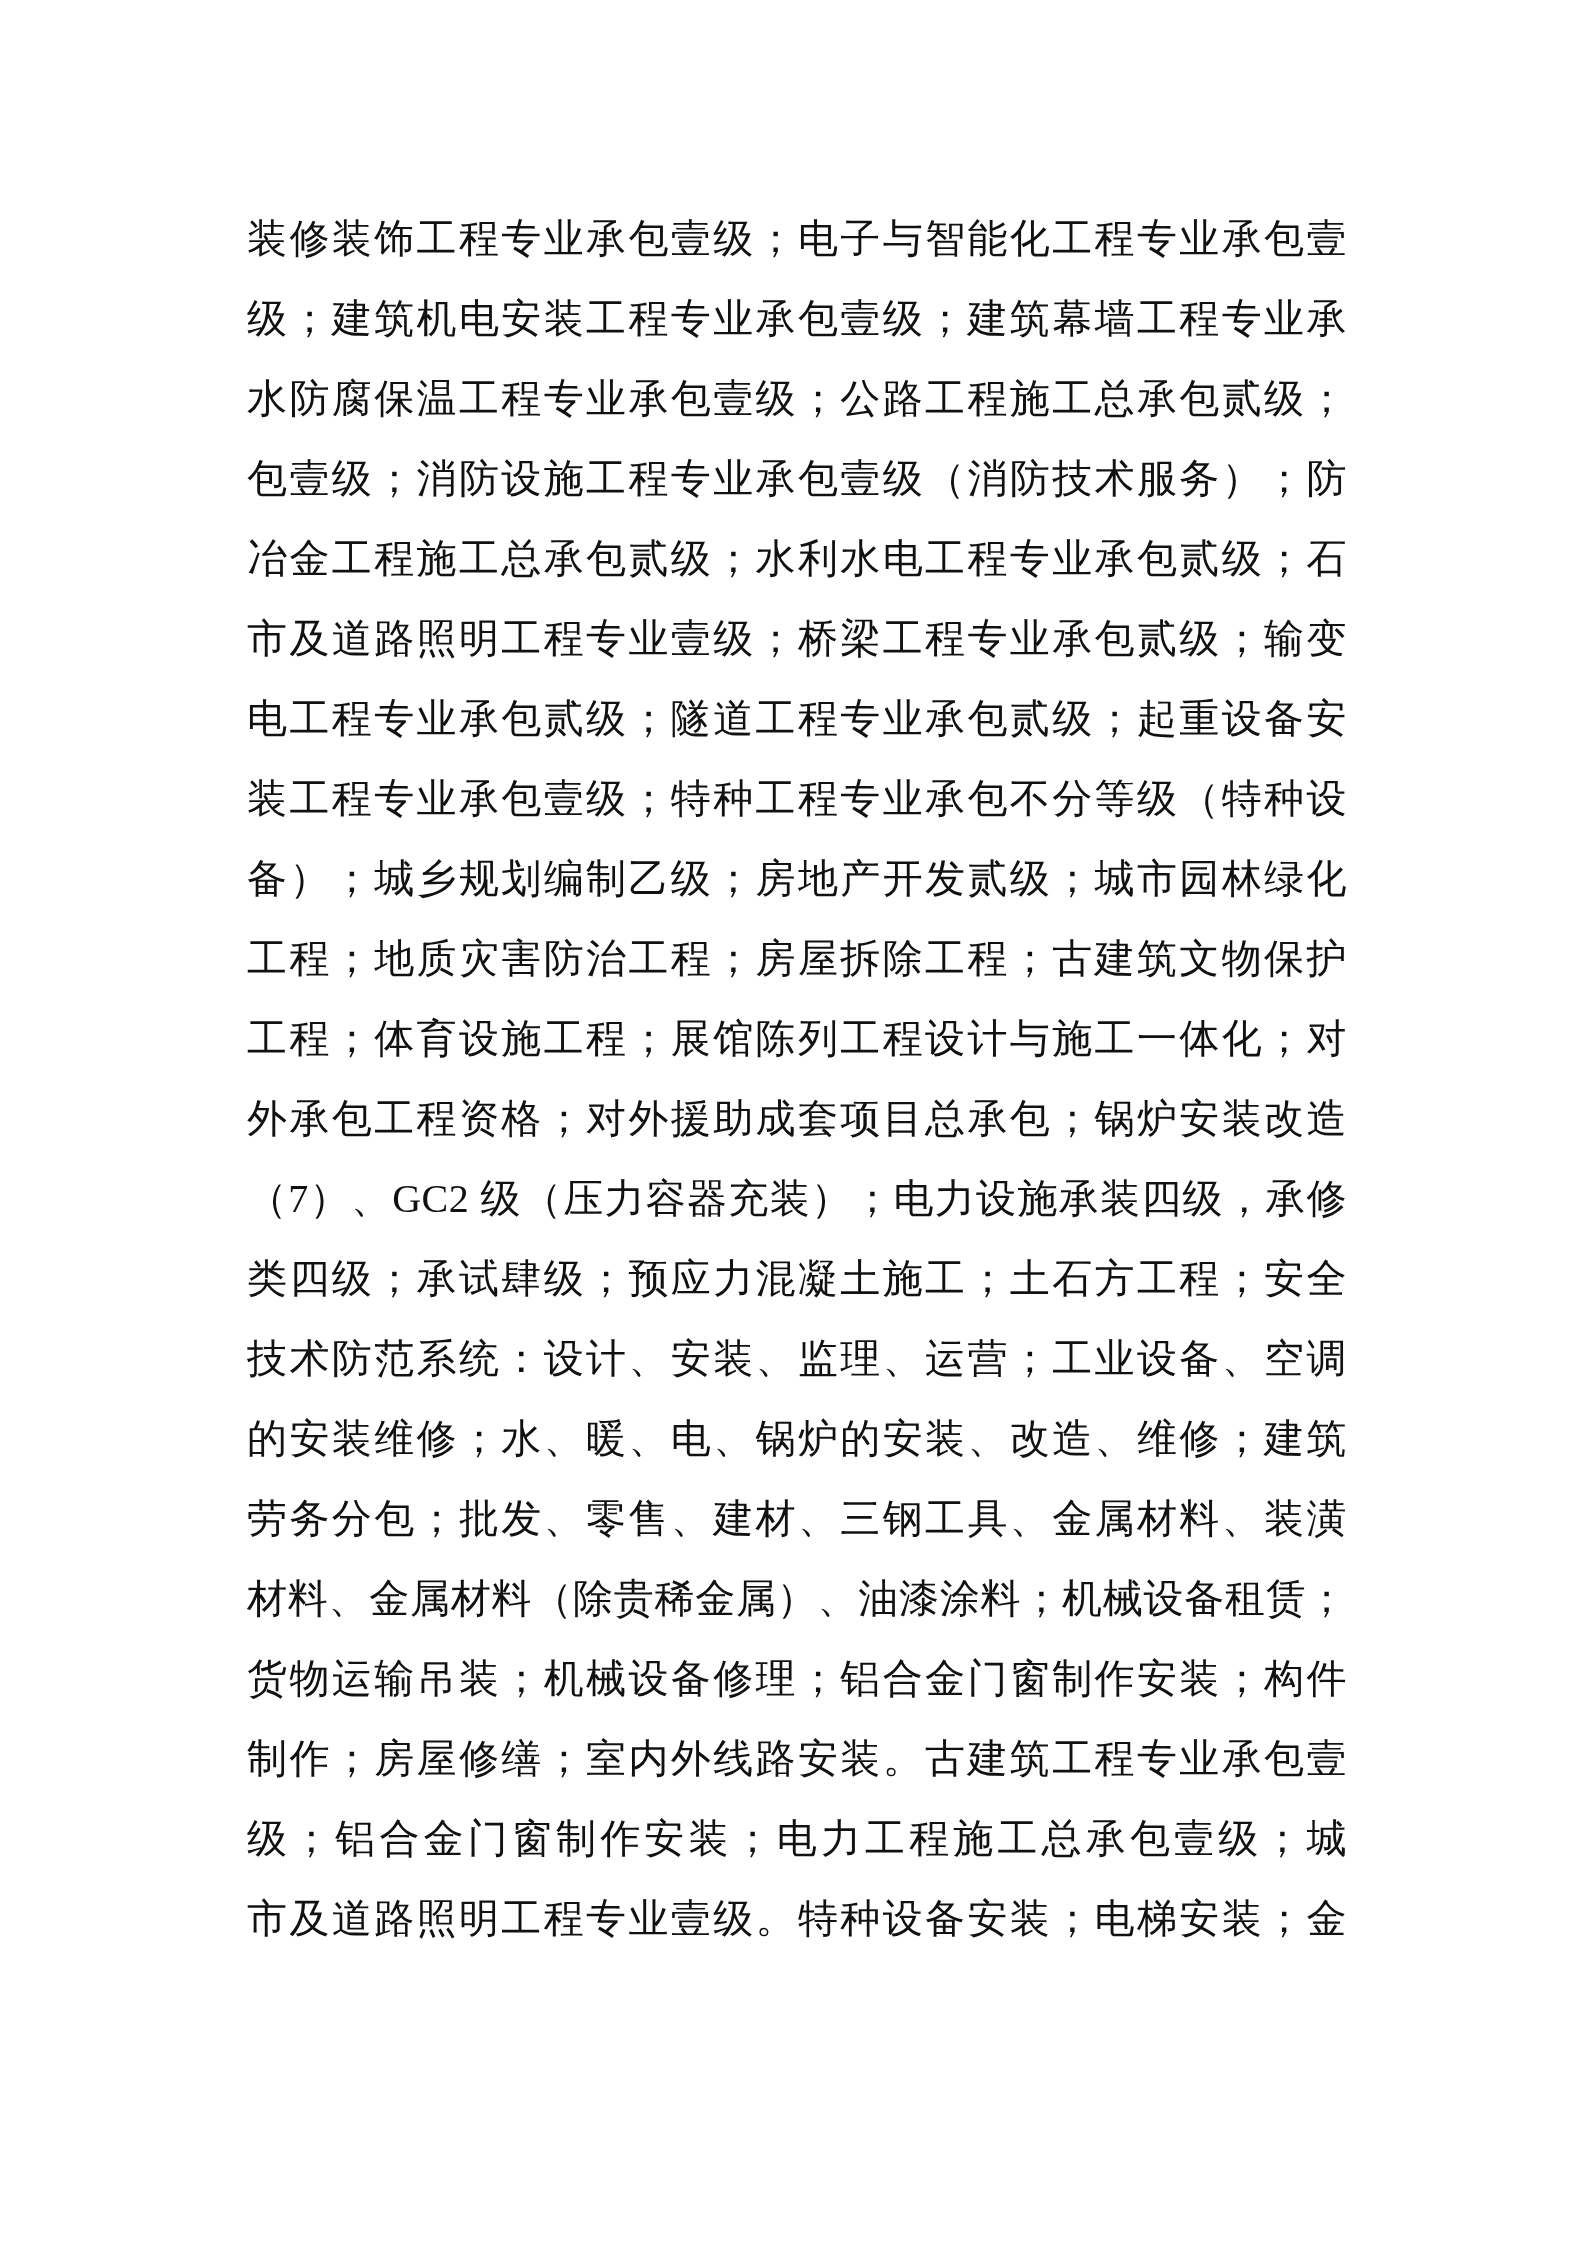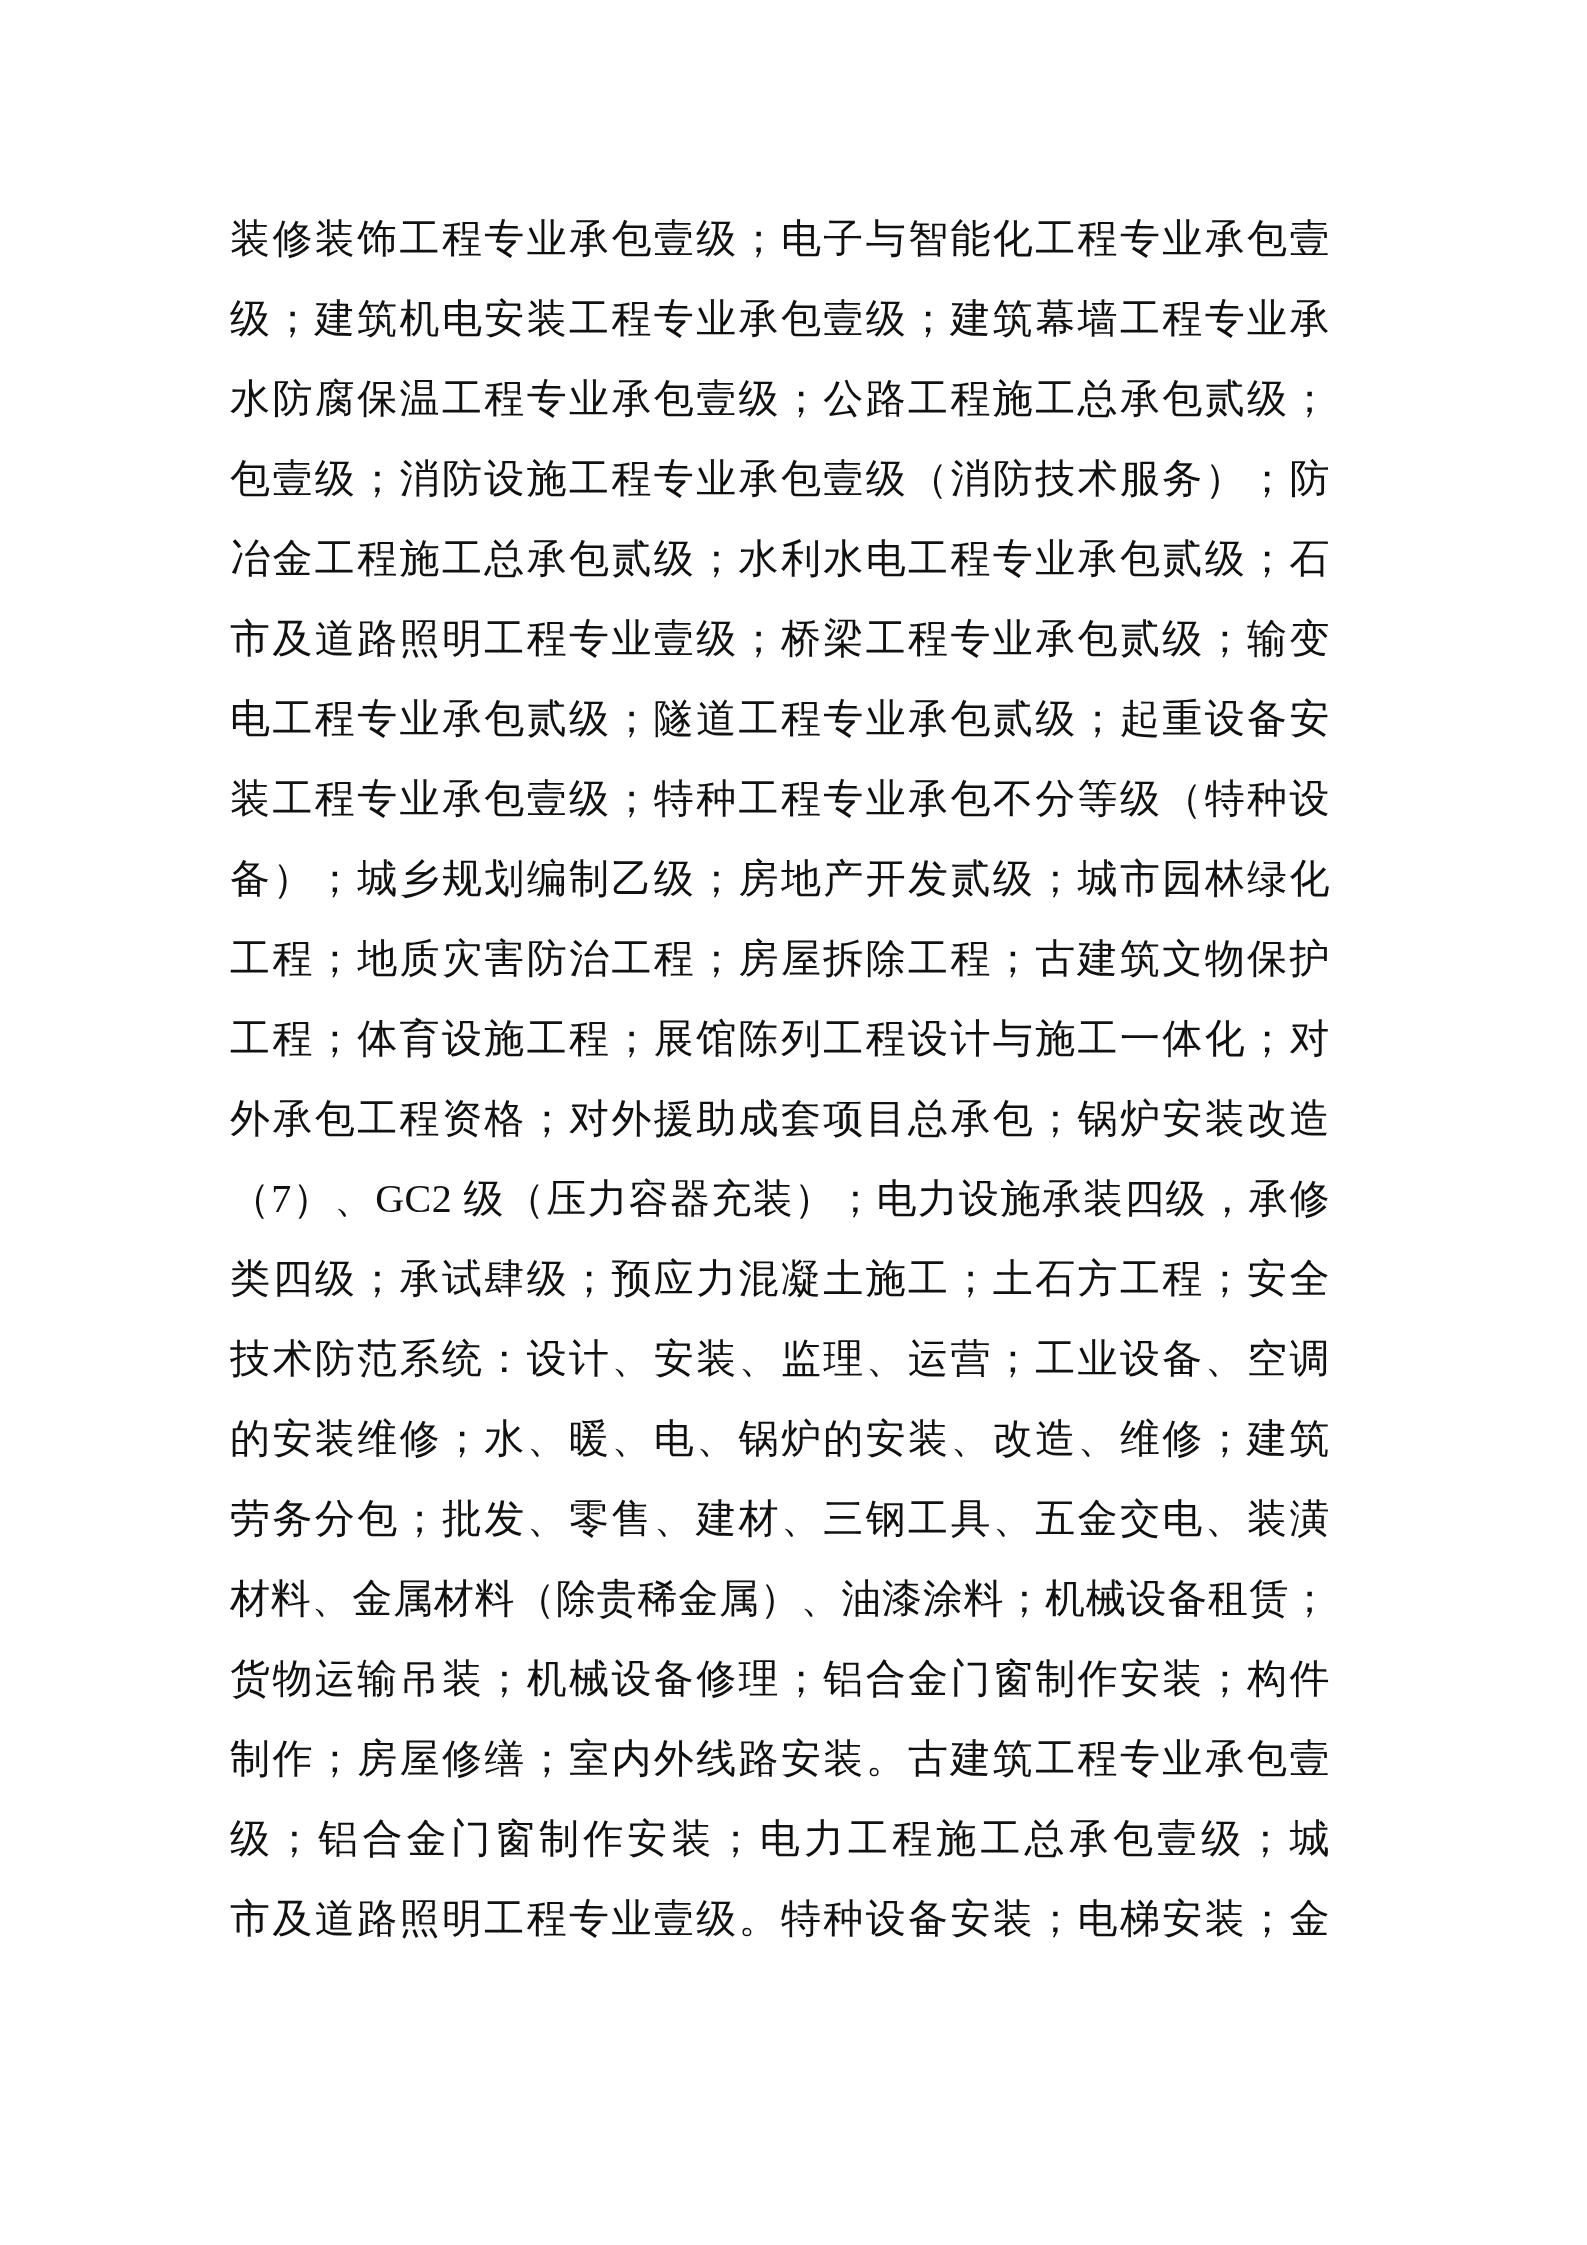--- a/index.html
+++ b/index.html
@@ -10,21 +10,21 @@
   .page {
     position: relative;
     width: 1587px;
     height: 2245px;
     background: #ffffff;
     overflow: hidden;
     font-family: "Liberation Serif", "DejaVu Serif", serif;
   }
   .paragraph {
     position: absolute;
-    left: 230px;
+    left: 247px;
     top: 199px;
     width: 1100px;
   }
   .text-line {
     font-size: 40px;
     line-height: 80px;
     height: 80px;
     letter-spacing: 0.5px;
     text-align: justify;
     text-align-last: justify;
@@ -47,20 +47,20 @@
       <div class="text-line">电工程专业承包贰级；隧道工程专业承包贰级；起重设备安</div>
       <div class="text-line">装工程专业承包壹级；特种工程专业承包不分等级（特种设</div>
       <div class="text-line">备）；城乡规划编制乙级；房地产开发贰级；城市园林绿化</div>
       <div class="text-line">工程；地质灾害防治工程；房屋拆除工程；古建筑文物保护</div>
       <div class="text-line">工程；体育设施工程；展馆陈列工程设计与施工一体化；对</div>
       <div class="text-line">外承包工程资格；对外援助成套项目总承包；锅炉安装改造</div>
       <div class="text-line">（7）、GC2 级（压力容器充装）；电力设施承装四级，承修</div>
       <div class="text-line">类四级；承试肆级；预应力混凝土施工；土石方工程；安全</div>
       <div class="text-line">技术防范系统：设计、安装、监理、运营；工业设备、空调</div>
       <div class="text-line">的安装维修；水、暖、电、锅炉的安装、改造、维修；建筑</div>
-      <div class="text-line">劳务分包；批发、零售、建材、三钢工具、五金交电、装潢</div>
+      <div class="text-line">劳务分包；批发、零售、建材、三钢工具、金属材料、装潢</div>
       <div class="text-line">材料、金属材料（除贵稀金属）、油漆涂料；机械设备租赁；</div>
       <div class="text-line">货物运输吊装；机械设备修理；铝合金门窗制作安装；构件</div>
       <div class="text-line">制作；房屋修缮；室内外线路安装。古建筑工程专业承包壹</div>
       <div class="text-line">级；铝合金门窗制作安装；电力工程施工总承包壹级；城</div>
       <div class="text-line">市及道路照明工程专业壹级。特种设备安装；电梯安装；金</div>
     </div>
 </div>
 
 </body></html>

